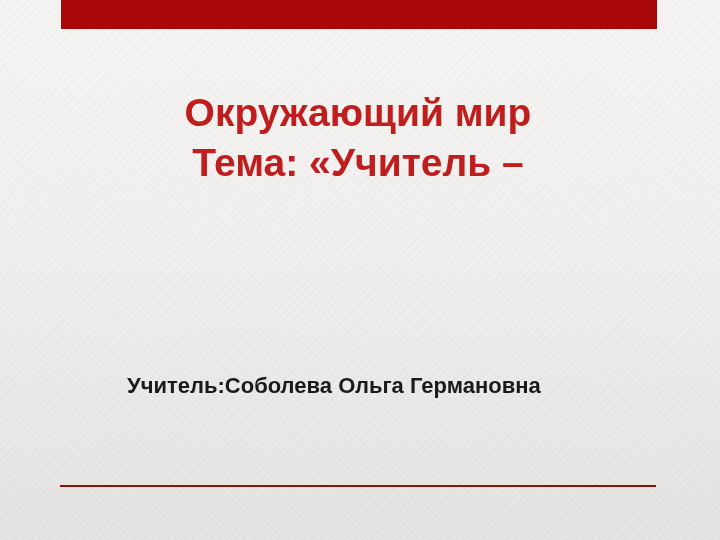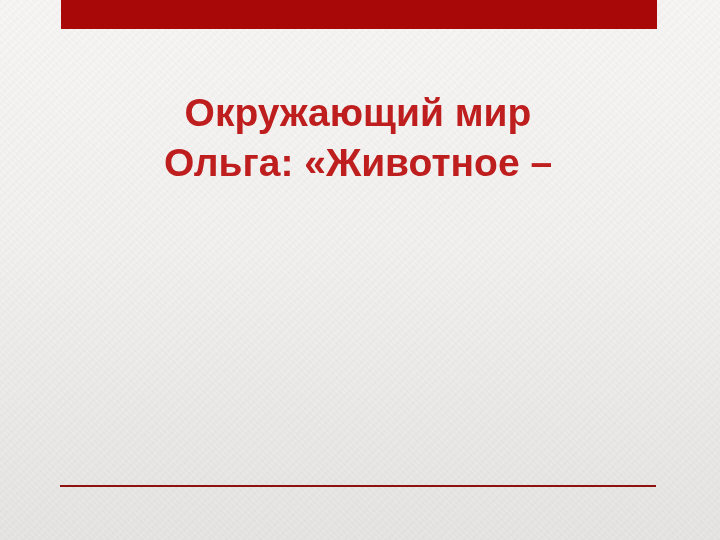--- a/index.html
+++ b/index.html
@@ -60,19 +60,20 @@
 </style>
 </head>
 <body>
 
 <div class="slide">
 
   <div class="top-banner"></div>
 
   <div class="title-block">
     <div>Окружающий мир</div>
-    <div>Ольга: «Животное –</div>
+    <div>Тема: «Учитель –</div>
   </div>
 
+  <div class="subtitle">Учитель:Соболева Ольга Германовна</div>
 
   <div class="divider-line"></div>
 
 </div>
 
 </body></html>

